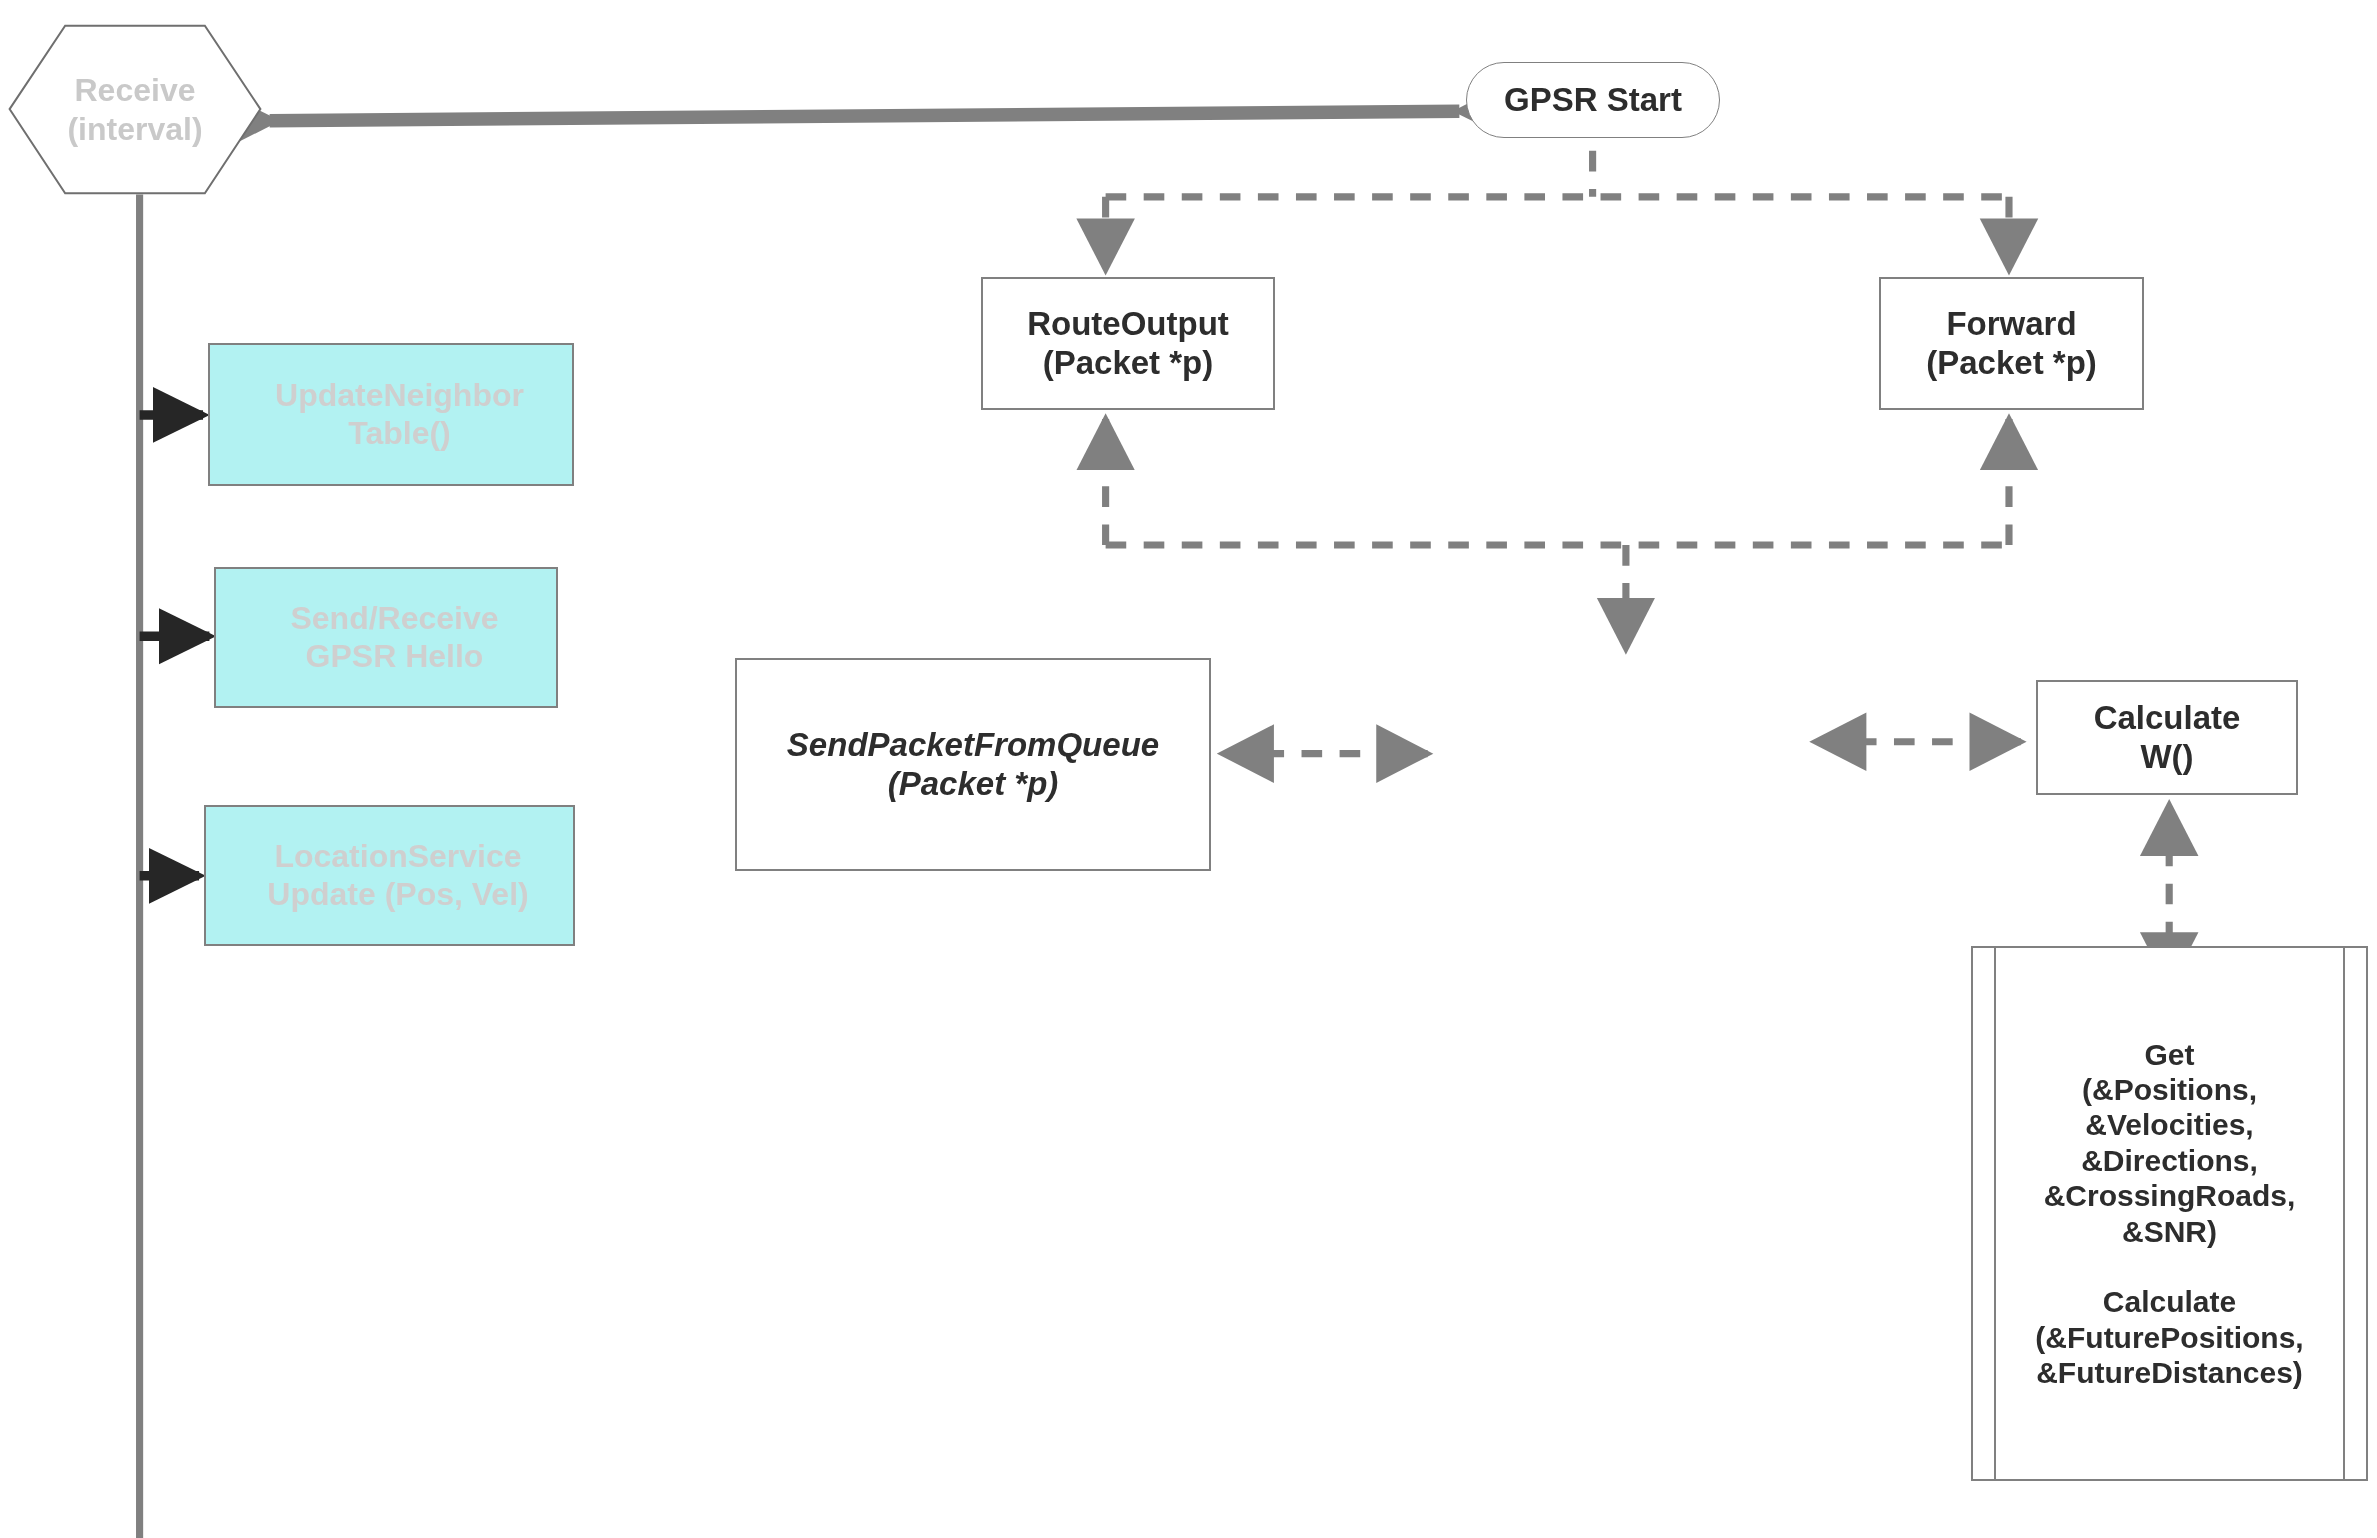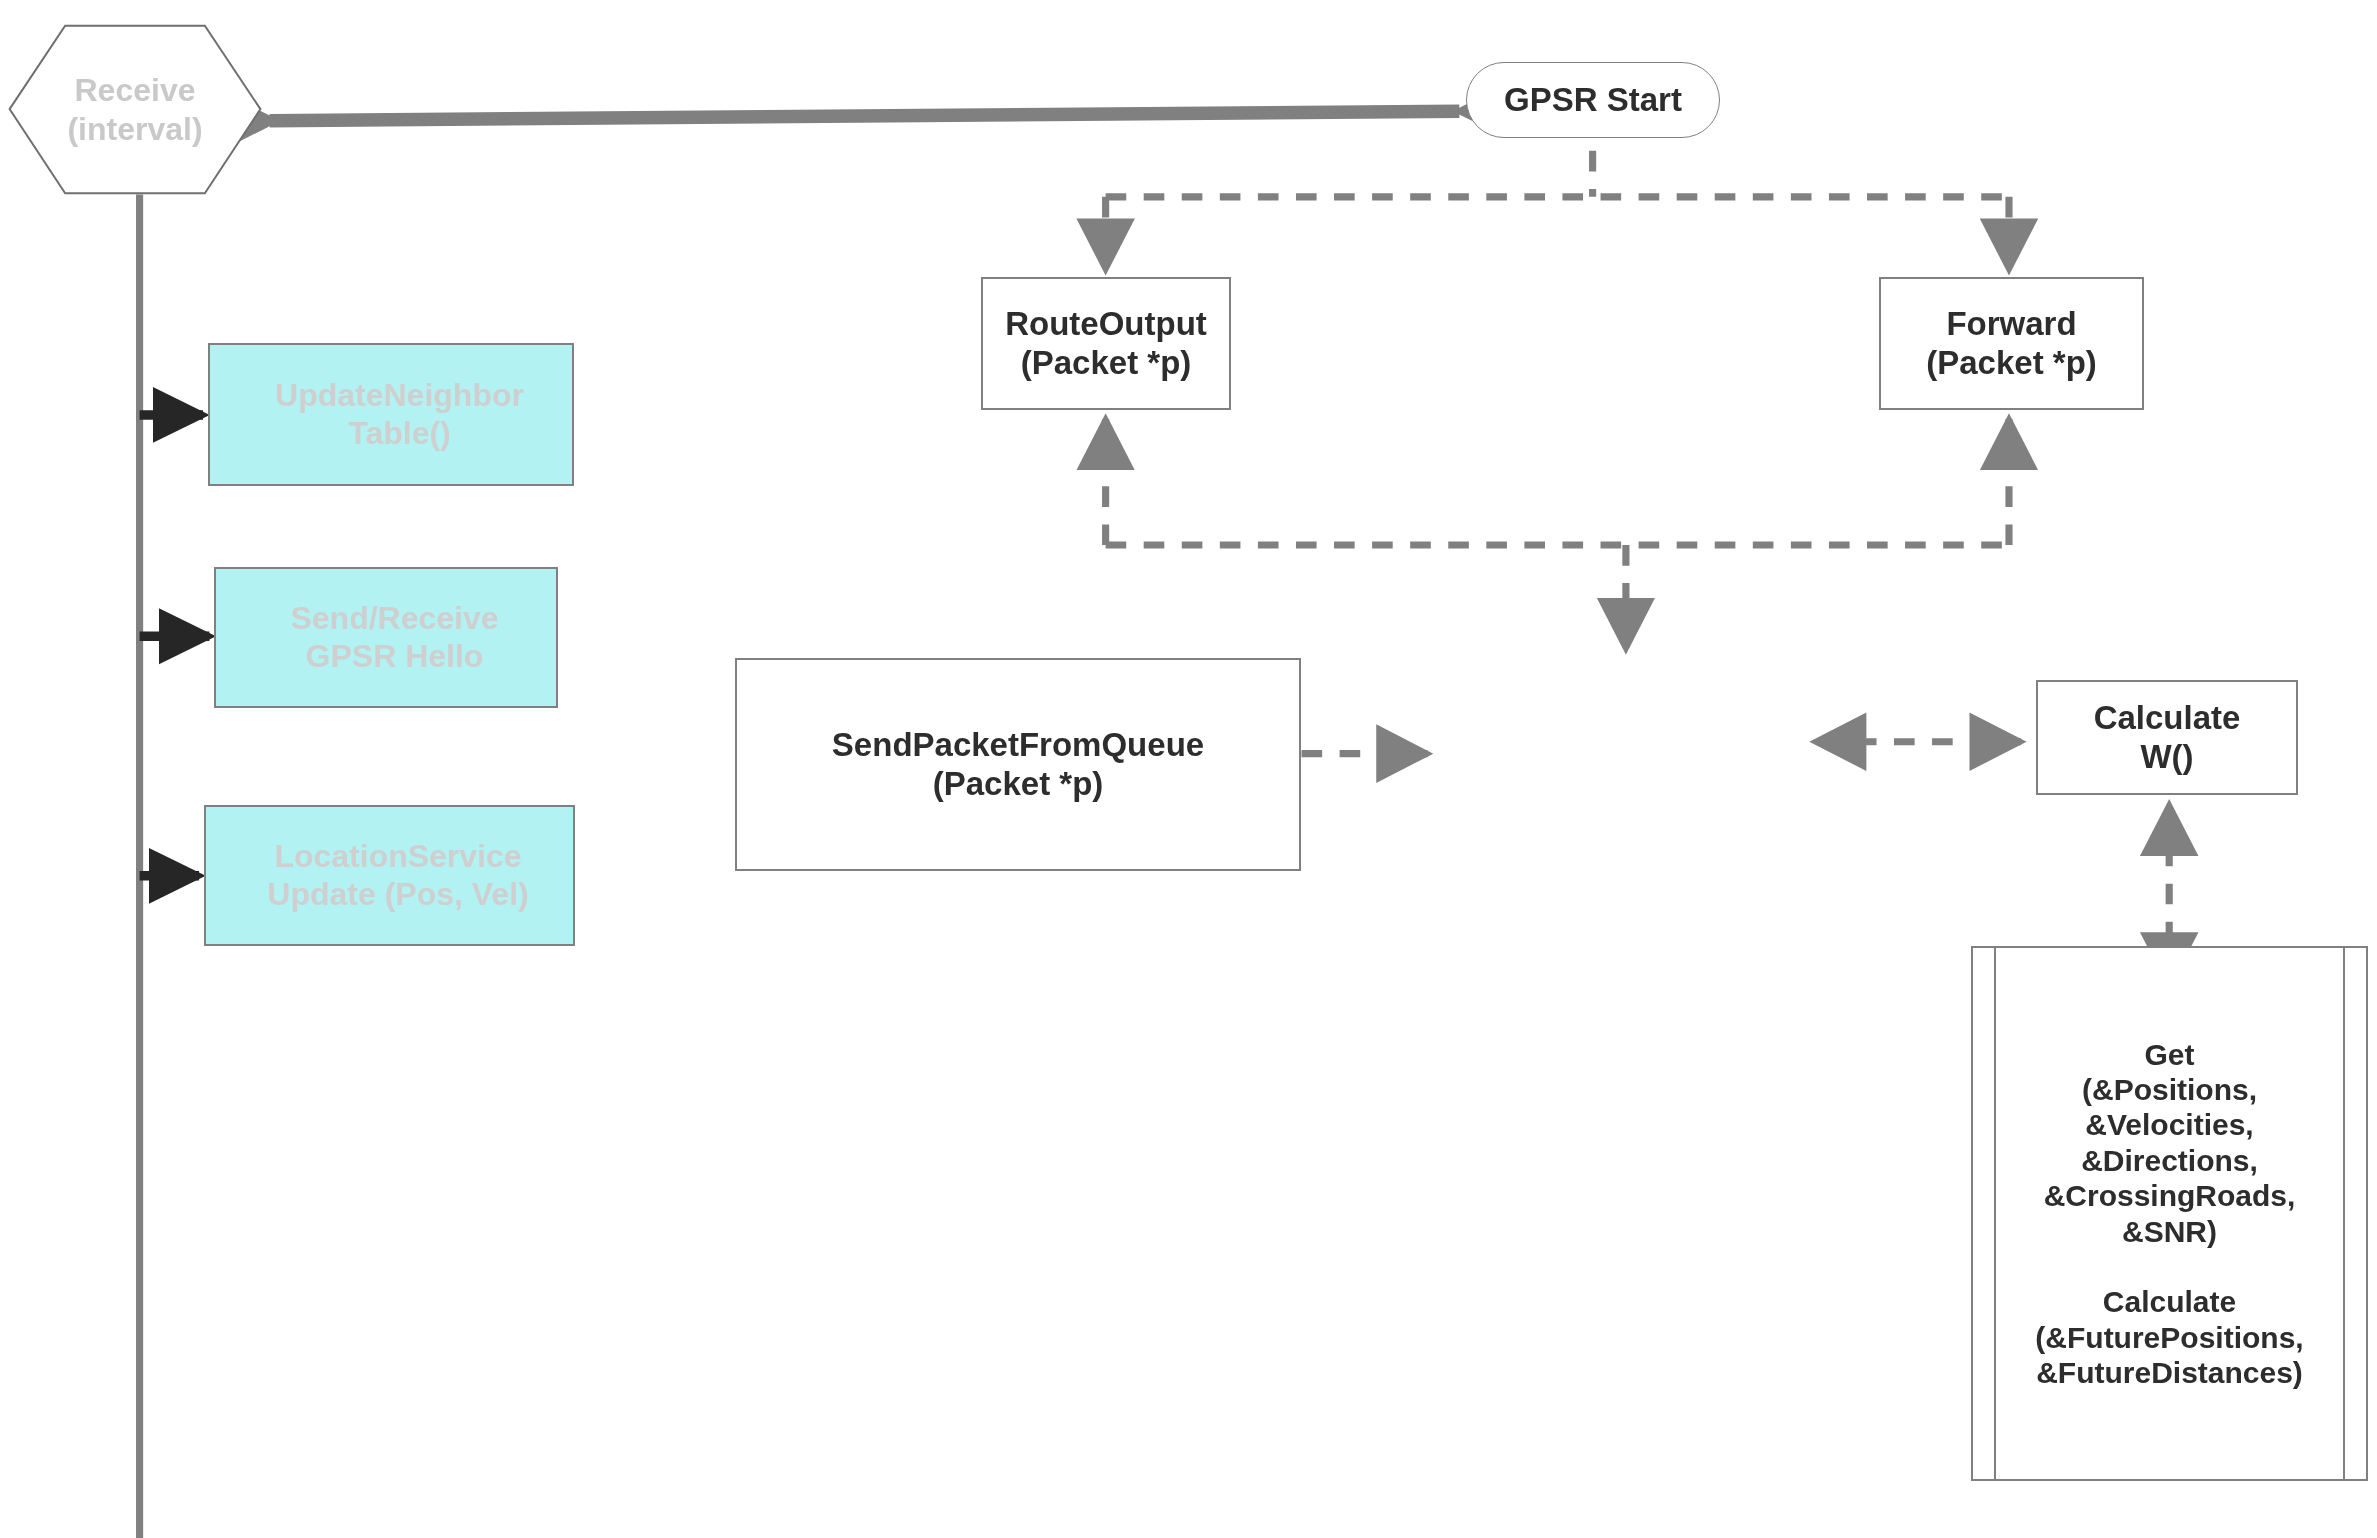--- a/index.html
+++ b/index.html
@@ -195,31 +195,31 @@
   <div class="node cyan" style="left:214px; top:567px; width:344px; height:141px;">
     <span class="inner-text">Send/Receive
 GPSR Hello</span>
   </div>
 
   <div class="node cyan" style="left:204px; top:805px; width:371px; height:141px;">
     <span class="inner-text">LocationService
 Update (Pos, Vel)</span>
   </div>
 
-  <div class="node proc" style="left:981px; top:277px; width:250px; height:133px;">
+  <div class="node proc" style="left:981px; top:277px; width:294px; height:133px;">
     <span class="inner-text">RouteOutput
 (Packet *p)</span>
   </div>
 
   <div class="node proc" style="left:1879px; top:277px; width:265px; height:133px;">
     <span class="inner-text">Forward
 (Packet *p)</span>
   </div>
 
-  <div class="node proc" style="left:735px; top:658px; width:566px; height:213px;">
+  <div class="node proc" style="left:735px; top:658px; width:476px; height:213px;font-style:italic;">
     <span class="inner-text">SendPacketFromQueue
 (Packet *p)</span>
   </div>
 
 
   <div class="node proc" style="left:2036px; top:680px; width:262px; height:115px;text-align:center;">
     <span class="inner-text">Calculate W()</span>
   </div>
 
   <div class="node subproc wide" style="left:1971px; top:946px; width:397px; height:535px; font-size:30px;">

